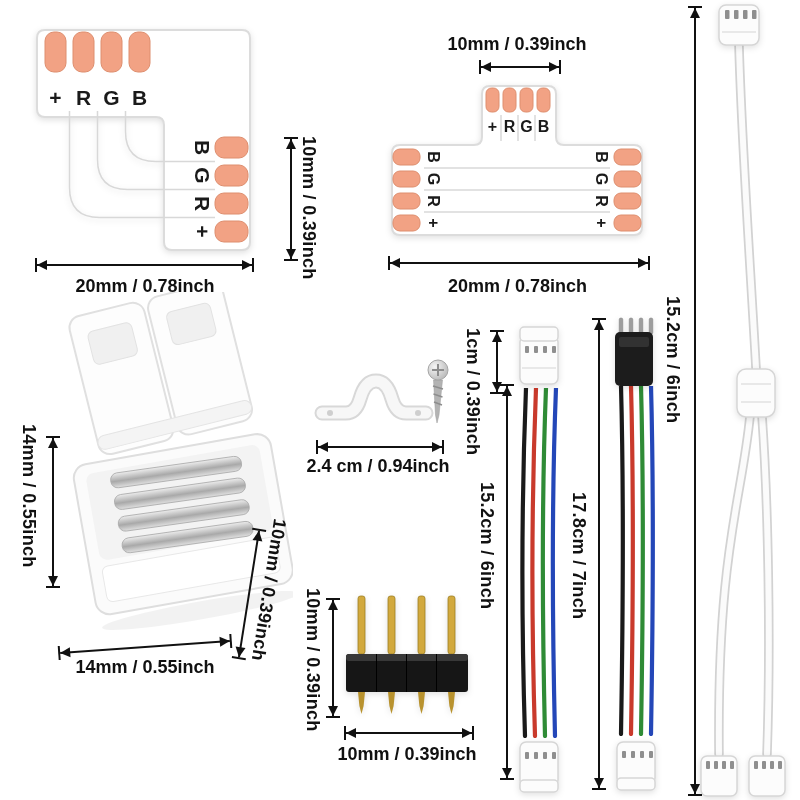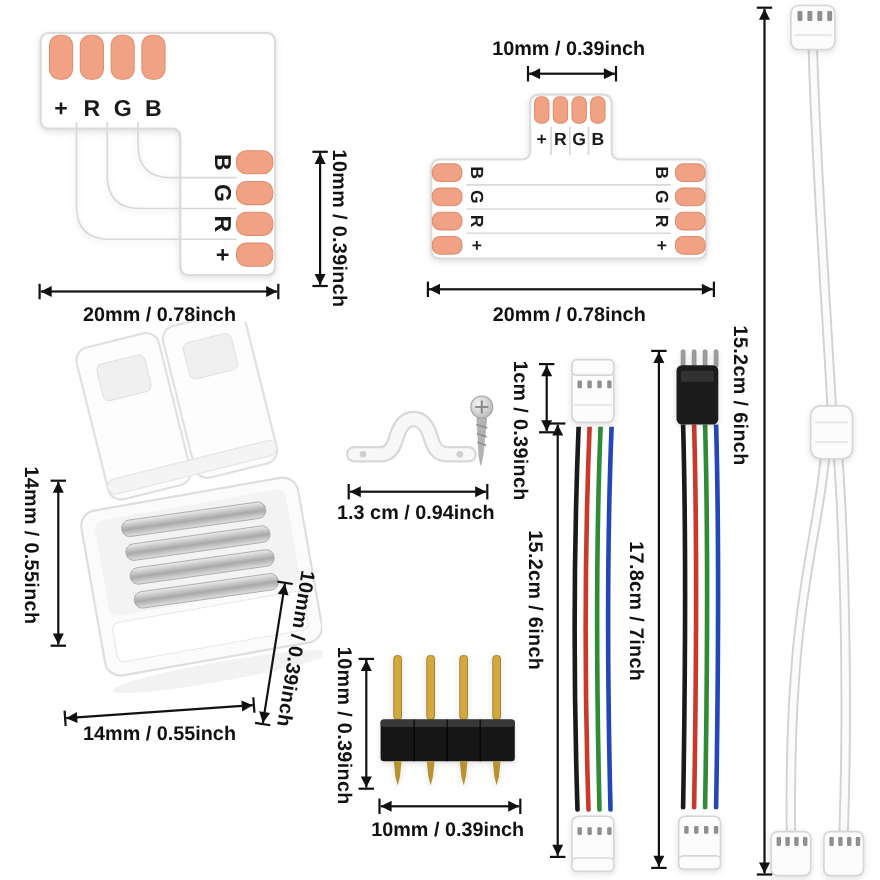--- a/index.html
+++ b/index.html
@@ -153,21 +153,21 @@
     <path d="M 10,60 L 34,60 Q 44,60 48,46 Q 53,28 64,28 Q 75,28 80,46 Q 84,60 94,60 L 114,60" fill="none" stroke="#d8d8d8" stroke-width="15" stroke-linecap="round"></path>
     <path d="M 10,60 L 34,60 Q 44,60 48,46 Q 53,28 64,28 Q 75,28 80,46 Q 84,60 94,60 L 114,60" fill="none" stroke="#f7f7f7" stroke-width="11" stroke-linecap="round"></path>
     <circle cx="18" cy="60" r="3" fill="#cfcfcf"></circle>
     <circle cx="106" cy="60" r="3" fill="#cfcfcf"></circle>
     <path d="M 121.5,27 L 130.5,27 L 127,62 L 125,70 L 123.5,62 Z" fill="#b3b3b3" stroke="#9a9a9a" stroke-width="0.5"></path>
     <path d="M 121,33 L 131,36 M 121.5,41 L 130.5,44 M 122,49 L 130,52" stroke="#8d8d8d" stroke-width="1.4"></path>
     <circle cx="126" cy="17" r="10" fill="url(#scr)" stroke="#a5a5a5"></circle>
     <path d="M 120,17 L 132,17 M 126,11 L 126,23" stroke="#8d8d8d" stroke-width="2"></path>
   </svg>
   <div class="dim-h" style="left:316px;top:440px;width:124px"></div>
-  <div class="hlabel" style="left:305px;top:456px;width:146px;text-align:center">1.3 cm / 0.94inch</div>
+  <div class="hlabel" style="left:305px;top:456px;width:146px;text-align:center">2.4 cm / 0.94inch</div>
 
   <svg class="abs" style="left:516px;top:388px" width="48" height="350" viewBox="0 0 48 350">
     <path class="wire" stroke="#1A1A1A" d="M 10,0 C 6,100 5,220 9,348"></path>
     <path class="wire" stroke="#C93A2C" d="M 20,0 C 16,100 15,220 19,348"></path>
     <path class="wire" stroke="#2F8B36" d="M 30,0 C 26,100 26,220 29,348"></path>
     <path class="wire" stroke="#2447B8" d="M 40,0 C 36,100 36,220 39,348"></path>
   </svg>
   <svg class="abs sh" style="left:516px;top:324px" width="46" height="66" viewBox="0 0 46 66">
     <rect class="wbody" x="4" y="12" width="38" height="48" rx="6"></rect>
     <rect class="wbody" x="4" y="3" width="38" height="14" rx="4"></rect>

